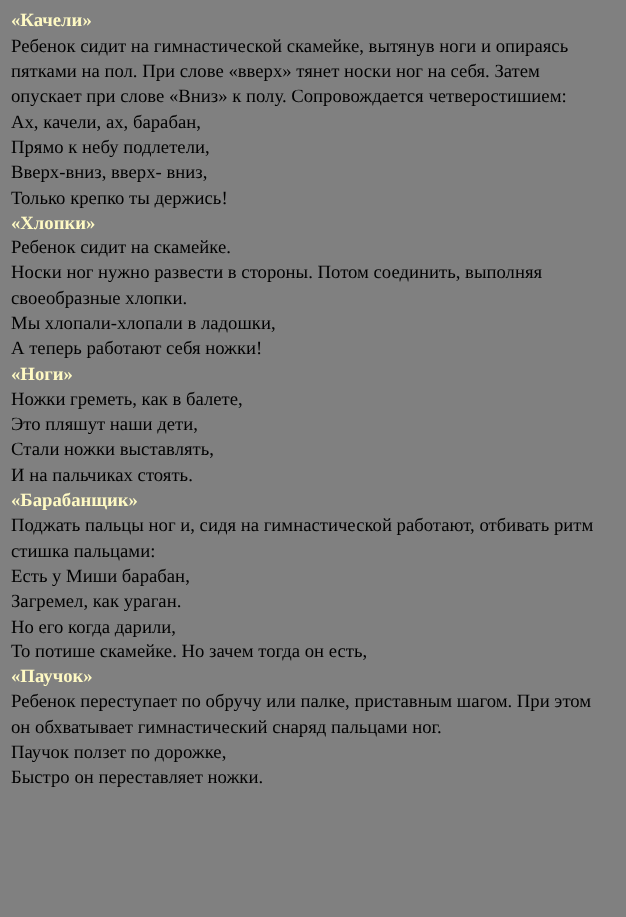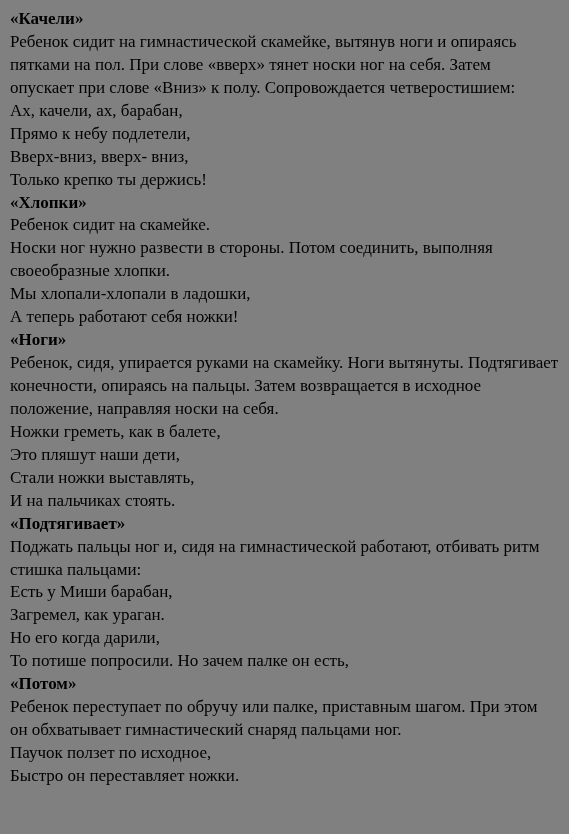--- a/index.html
+++ b/index.html
@@ -11,21 +11,21 @@
       width: 569px;
       height: 834px;
       background-color: #808080;
       font-family: Georgia, 'Times New Roman', serif;
       font-size: 17px;
       line-height: 1.35;
       padding: 8px 10px;
       color: #000000;
     }
     .title {
-      color: #000000;
+      color: #fef9c3;
       font-weight: bold;
     }
     p {
       margin: 0;
     }
   </style>
 </head>
 <body>
 
 <div>
@@ -36,30 +36,29 @@
   <p>Вверх-вниз, вверх- вниз,</p>
   <p>Только крепко ты держись!</p>
 
   <p class="title">«Хлопки»</p>
   <p>Ребенок сидит на скамейке.</p>
   <p>Носки ног нужно развести в стороны. Потом соединить, выполняя своеобразные хлопки.</p>
   <p>Мы хлопали-хлопали в ладошки,</p>
   <p>А теперь работают себя ножки!</p>
 
   <p class="title">«Ноги»</p>
-  <p>Ребенок, сидя, упирается руками на скамейку. Ноги вытянуты. Подтягивает конечности, опираясь на пальцы. Затем возвращается в исходное положение, направляя носки на себя.</p>
   <p>Ножки греметь, как в балете,</p>
   <p>Это пляшут наши дети,</p>
   <p>Стали ножки выставлять,</p>
   <p>И на пальчиках стоять.</p>
 
-  <p class="title">«Подтягивает»</p>
+  <p class="title">«Барабанщик»</p>
   <p>Поджать пальцы ног и, сидя на гимнастической работают, отбивать ритм стишка пальцами:</p>
   <p>Есть у Миши барабан,</p>
   <p>Загремел, как ураган.</p>
   <p>Но его когда дарили,</p>
-  <p>То потише попросили. Но зачем палке он есть,</p>
+  <p>То потише скамейке. Но зачем тогда он есть,</p>
 
-  <p class="title">«Потом»</p>
+  <p class="title">«Паучок»</p>
   <p>Ребенок переступает по обручу или палке, приставным шагом. При этом он обхватывает гимнастический снаряд пальцами ног.</p>
-  <p>Паучок ползет по исходное,</p>
+  <p>Паучок ползет по дорожке,</p>
   <p>Быстро он переставляет ножки.</p>
 </div>
 
 </body></html>

